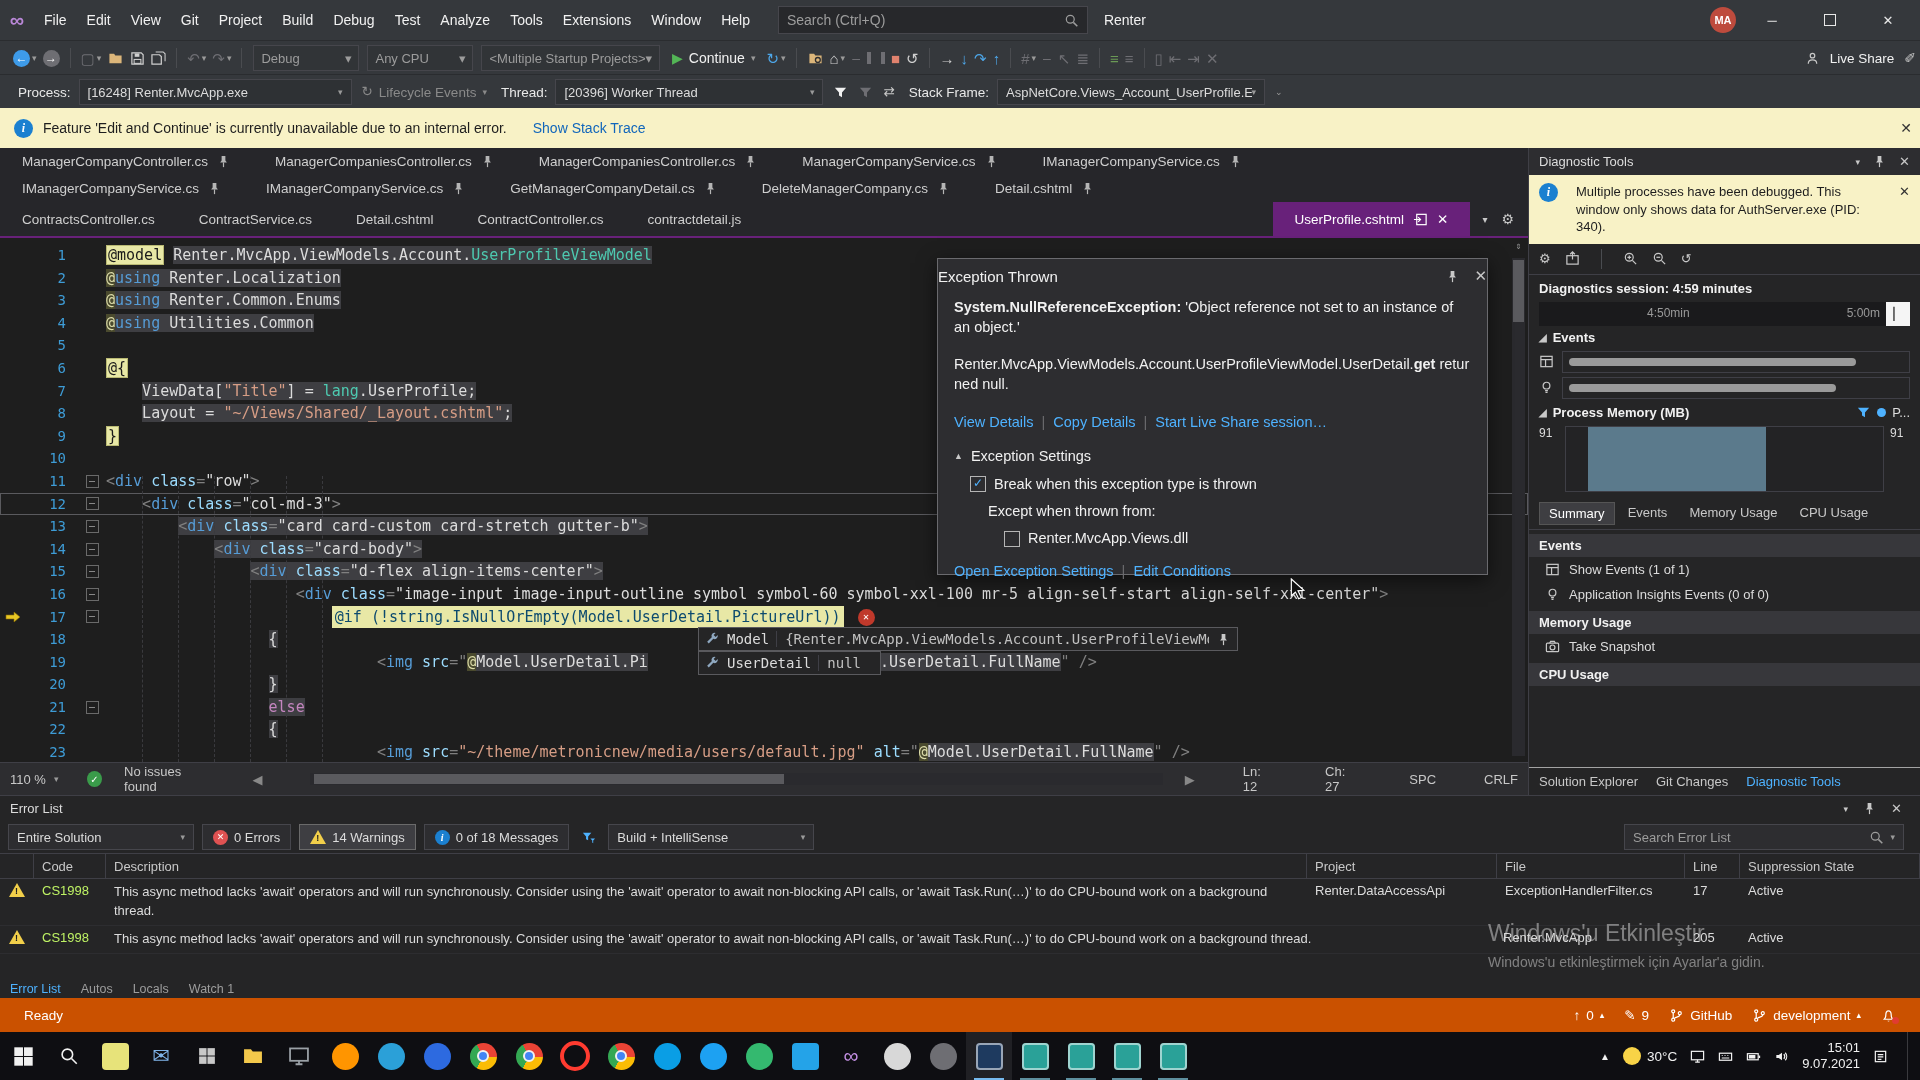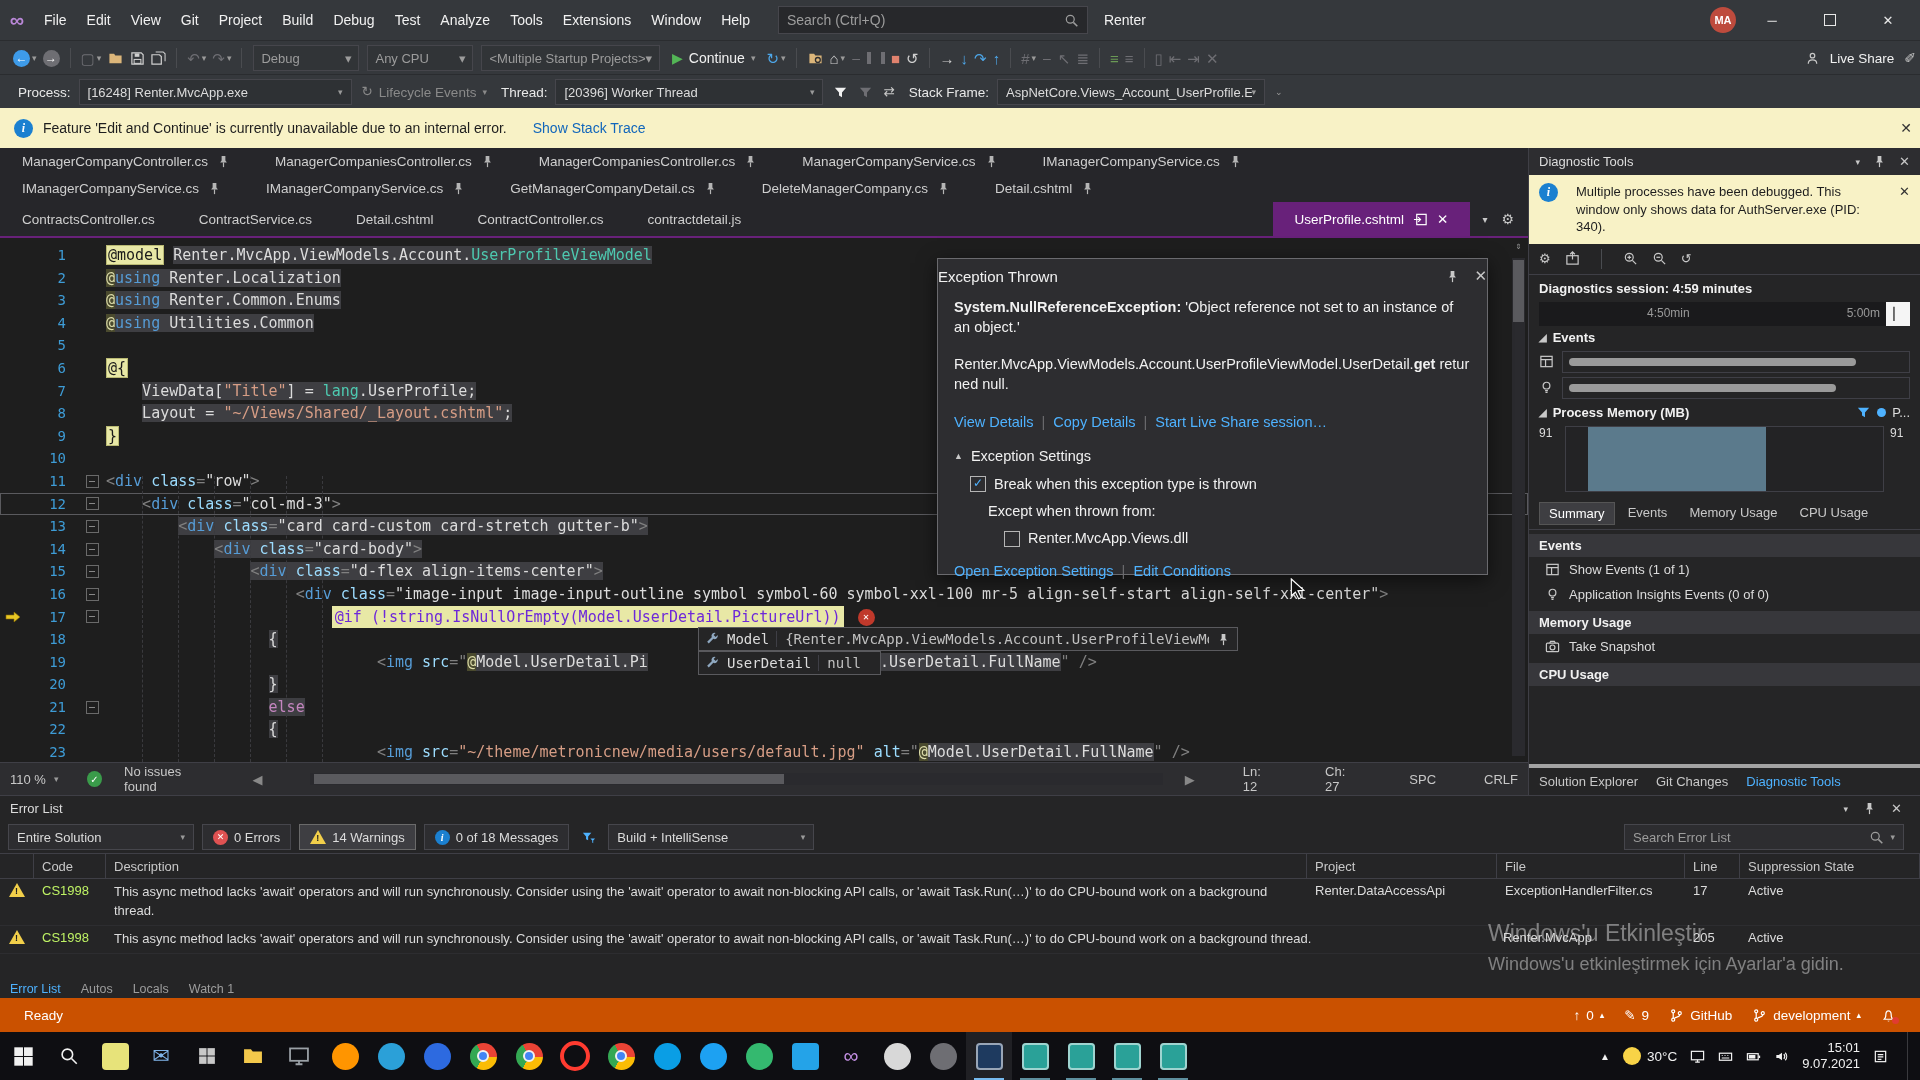--- a/index.html
+++ b/index.html
@@ -63,21 +63,21 @@
   .cl .m-fold{width:28px;flex:none;display:flex;align-items:center;justify-content:center}
   .foldbox{width:11px;height:11px;border:1px solid #6A6A6A;background:#1E1E1E;color:#AAA;font-size:10px;
            line-height:9px;text-align:center}
   .cl .m-code{flex:1;overflow:hidden}
   .cl.frame{outline:1px solid #5A5A5E;outline-offset:-1px}
   .s-d{color:#DCDCDC}.s-k{color:#569CD6}.s-t{color:#4EC9B0}.s-s{color:#D69D85}.s-a{color:#9CDCFE}
   .s-g{color:#808080}.s-pk{color:#C586C0}
   .s-c{background:#3E3E42}
   .s-y{background:#E8E8A6;color:#1A1A1A;border:1px solid #B9B973;padding:0 1px}
   .s-y2{background:#4A4A2E;color:#DCDCAA}
-  .s-yline{background:#E8E8A6;color:#6d28d9;padding:12px 3px}
+  .s-yline{background:#E8E8A6;color:#0c4a6e;padding:12px 3px}
   .s-gap{display:inline-block;width:205px}
   .errbadge{display:inline-flex;width:17px;height:17px;border-radius:50%;background:#C0392B;color:#fff;font-size:10px;
             align-items:center;justify-content:center;margin-left:14px;vertical-align:middle}
   .guide{position:absolute;top:238px;height:286px;border-left:1px dashed #3A3A3E;width:0}
   #vscroll{position:absolute;right:3px;top:20px;bottom:6px;width:13px;background:#2A2A2E}
   #vscroll .thumb{position:absolute;top:2px;left:1px;right:1px;height:62px;background:#5A5A5E}
   #vsplit{position:absolute;right:3px;top:2px;width:13px;height:16px;color:#9A9A9A;font-size:10px;text-align:center}
   
   #estrip{height:32px;flex:none;background:#2D2D30;border-top:1px solid #3F3F46;display:flex;align-items:center;
           font-size:13px;color:#C8C8C8;padding:0 10px;gap:22px}
@@ -108,21 +108,21 @@
   #mem-hdr .legend{margin-left:auto;display:flex;align-items:center;gap:6px;color:#4EB2FF;font-weight:normal}
   #mem-chart{display:flex;align-items:stretch;gap:6px;padding:2px 10px;height:66px}
   #mem-chart .axis{color:#DCDCDC;font-size:12px;width:20px}
   #mem-chart .plot{flex:1;background:#232325;border:1px solid #3F3F46;position:relative}
   #mem-chart .fill{position:absolute;left:7%;width:56%;top:0;bottom:0;background:#5B7A8C}
   #dt-tabs{display:flex;gap:4px;padding:8px 10px 4px;border-bottom:1px solid #3F3F46}
   .dt-tab{padding:3px 9px;color:#C8C8C8}
   .dt-tab.active{background:#3E3E42;color:#fff;border:1px solid #555}
   .sum-hdr{background:#37373B;padding:4px 10px;font-weight:bold;color:#F1F1F1;margin-top:4px}
   .sum-item{display:flex;align-items:center;gap:9px;padding:5px 16px;color:#DCDCDC}
-  #dt-bottom{margin-top:auto;display:flex;gap:18px;padding:6px 10px;border-top:4px solid #a3a3a3;font-size:13px}
+  #dt-bottom{margin-top:auto;display:flex;gap:18px;padding:6px 10px;border-top:1px solid #a3a3a3;font-size:13px}
   #dt-bottom .btab{color:#C8C8C8}
   #dt-bottom .btab.active{color:#4EB2FF}
   
   #errorlist{left:0;top:795px;width:1920px;height:203px;background:#252526;display:flex;flex-direction:column;border-top:1px solid #3F3F46}
   #el-title{height:25px;display:flex;align-items:center;padding:0 10px;color:#DCDCDC;font-size:13px}
   #el-title .tools{margin-left:auto;display:flex;gap:14px;color:#C8C8C8;align-items:center;padding-right:8px}
   #el-filter{height:32px;display:flex;align-items:center;gap:8px;padding:0 8px}
   .el-dd{height:24px;border:1px solid #46464C;background:#2D2D30;display:flex;align-items:center;
          justify-content:space-between;padding:0 8px;color:#DCDCDC;font-size:13px}
   .el-btn{height:24px;border:1px solid #46464C;background:#2D2D30;display:flex;align-items:center;gap:6px;
@@ -185,21 +185,21 @@
   .exlinks .bar{color:#6A6A6E}
   #exsettings{margin-top:14px}
   .exrow{display:flex;align-items:center;gap:8px;margin-top:7px}
   .chk{width:14px;height:14px;border:1px solid #B5B5B5;background:#2D2D30;color:#4EB2FF;font-size:12px;line-height:13px;
        text-align:center;flex:none}
   #datatip{left:698px;top:627px;z-index:25;font-family:"DejaVu Sans Mono",monospace;font-size:14px}
   .tiprow{display:flex;align-items:center;background:#252526;border:1px solid #5A5A5E;height:24px;box-sizing:border-box;padding:0 6px;gap:7px}
   .tiprow .val{color:#C0C0C0;border-left:1px solid #3F3F46;padding-left:8px}
   #watermark{left:1488px;top:920px;color:rgba(220,220,220,.5);z-index:40}
   #watermark .w1{font-size:23px}
-  #watermark .w2{font-size:18px;margin-top:7px}
+  #watermark .w2{font-size:14px;margin-top:7px}
   #mousecursor{left:1288px;top:578px;z-index:60}
 </style>
 </head>
 <body>
 
 <div id="titlebar" class="abs">
   <div id="vs-logo">∞</div>
   <div id="menubar" class="row">
       <span class="menu-item">File</span>
       <span class="menu-item">Edit</span>

